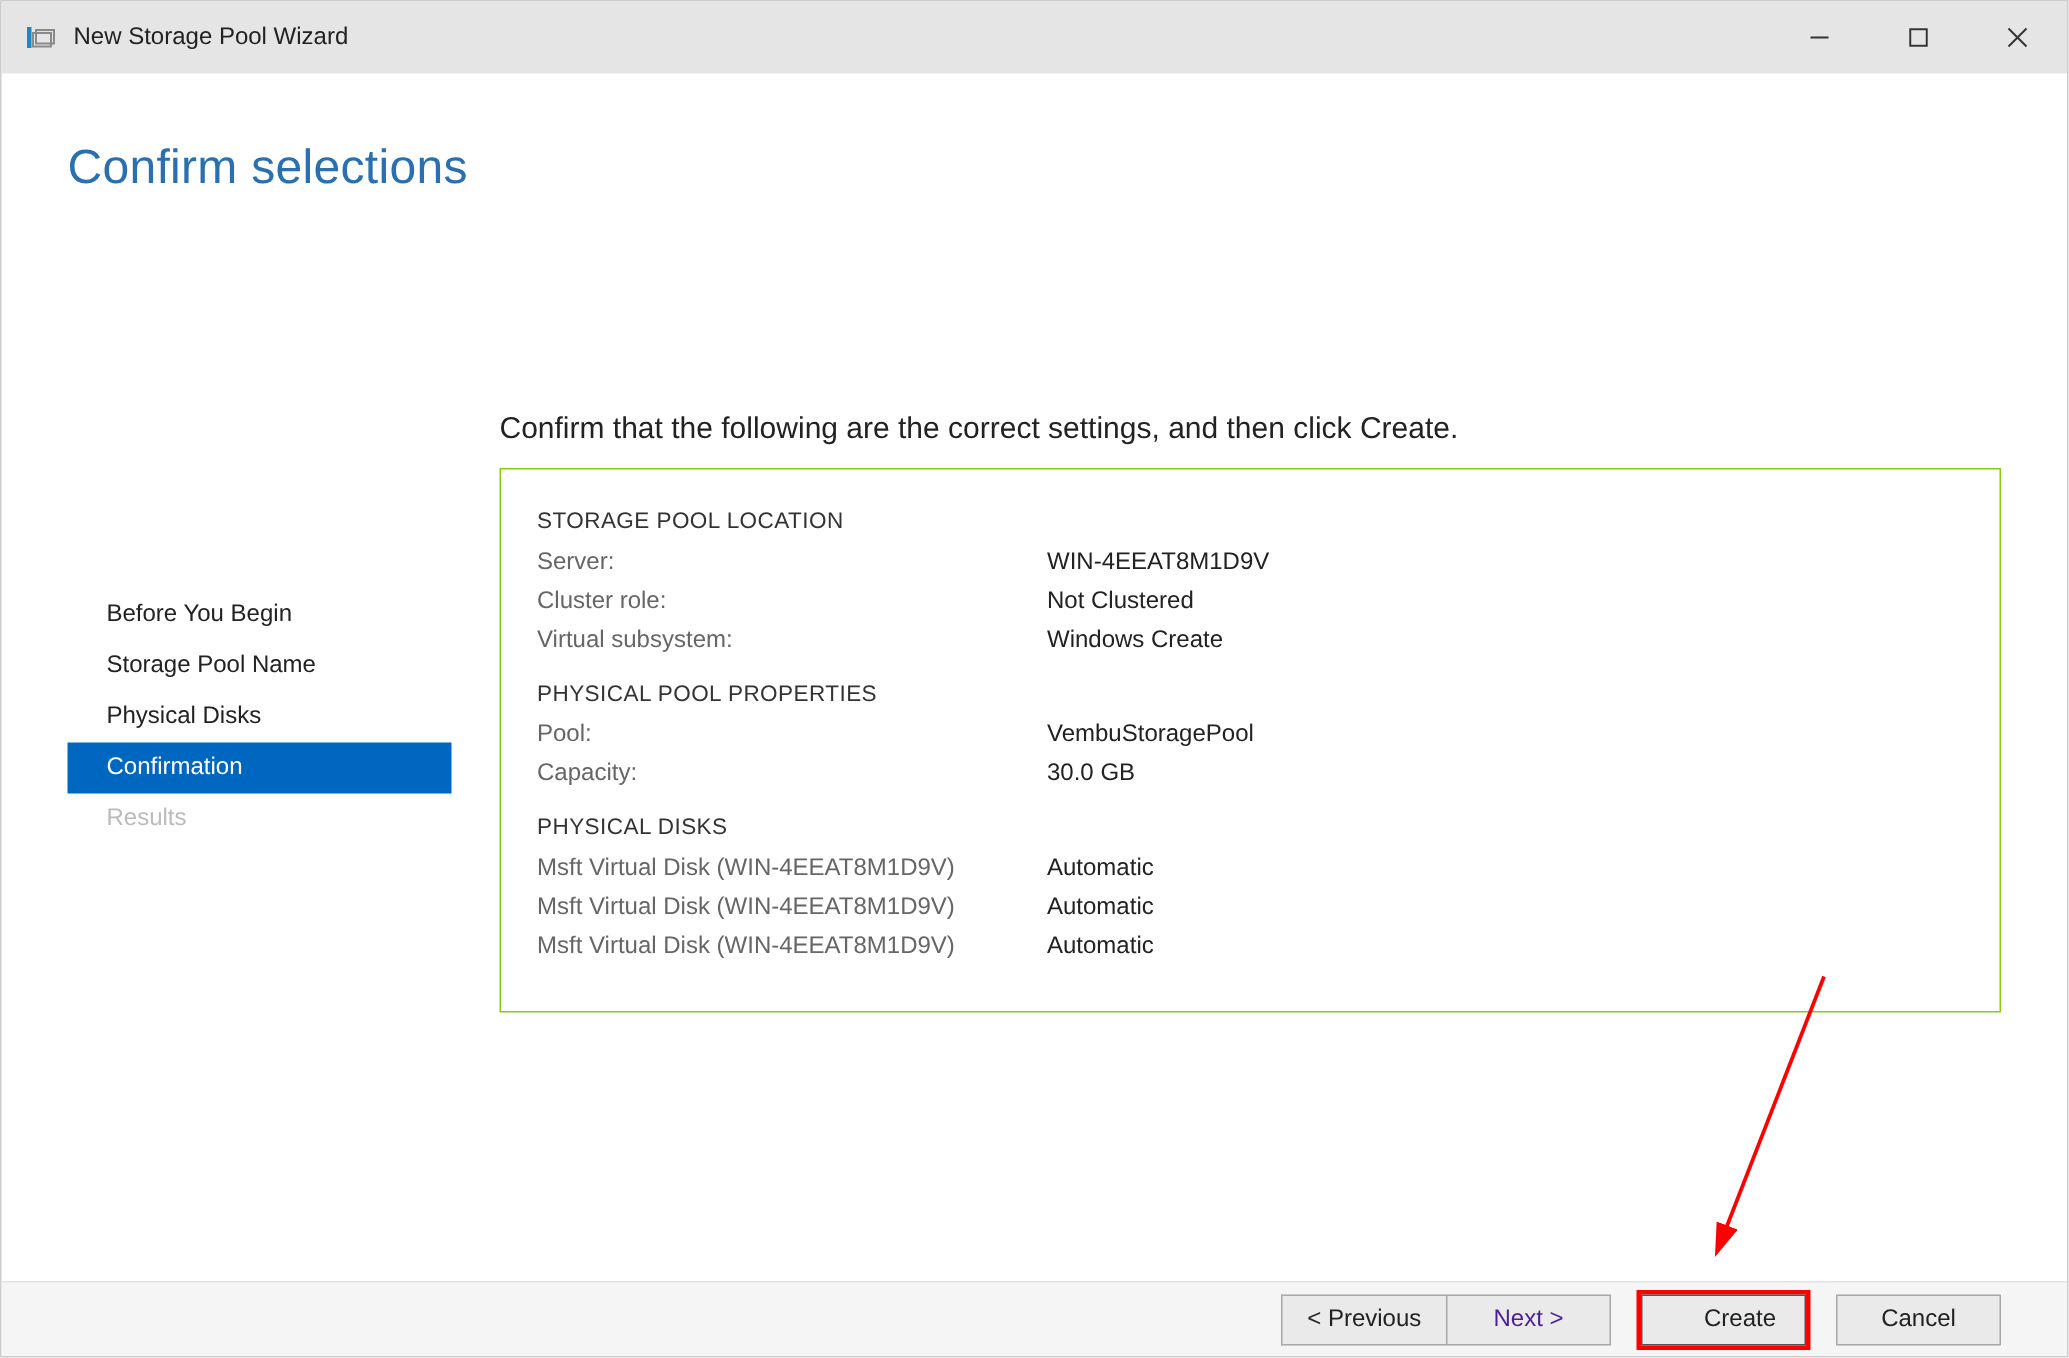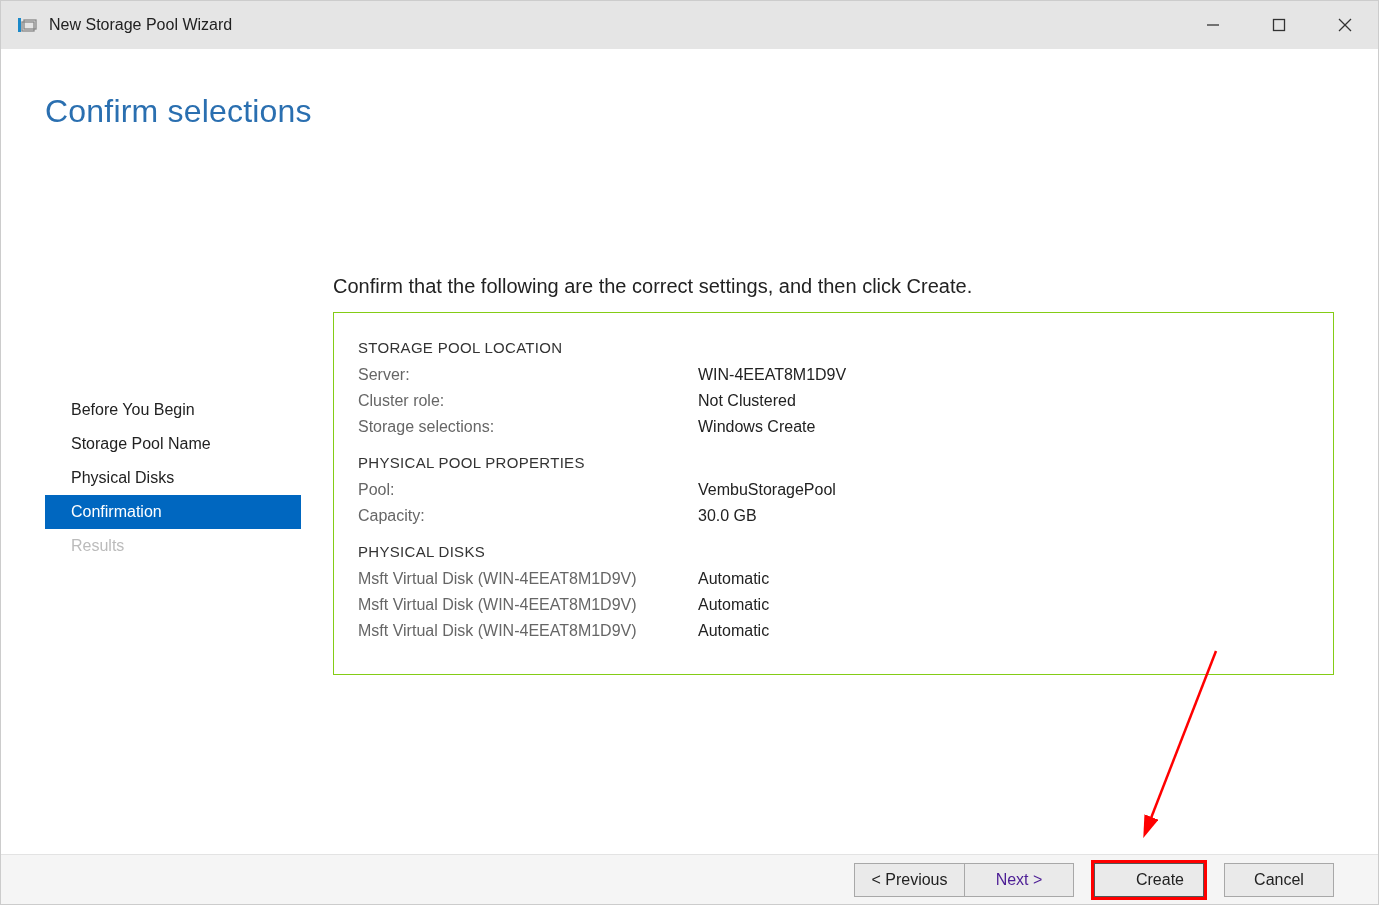--- a/index.html
+++ b/index.html
@@ -225,21 +225,21 @@
       <div class="section-header">STORAGE POOL LOCATION</div>
       <div class="kv">
         <div class="k">Server:</div>
         <div class="v">WIN-4EEAT8M1D9V</div>
       </div>
       <div class="kv">
         <div class="k">Cluster role:</div>
         <div class="v">Not Clustered</div>
       </div>
       <div class="kv">
-        <div class="k">Storage selections:</div>
+        <div class="k">Virtual subsystem:</div>
         <div class="v">Windows Create</div>
       </div>
 
       <div class="section-header">PHYSICAL POOL PROPERTIES</div>
       <div class="kv">
         <div class="k">Pool:</div>
         <div class="v">VembuStoragePool</div>
       </div>
       <div class="kv">
         <div class="k">Capacity:</div>

